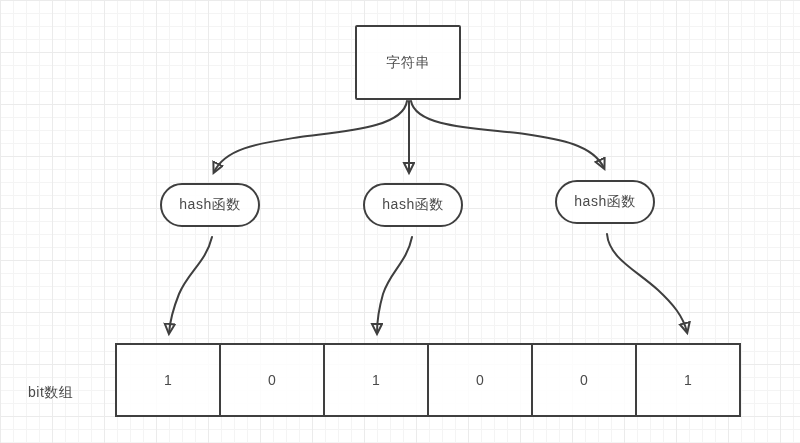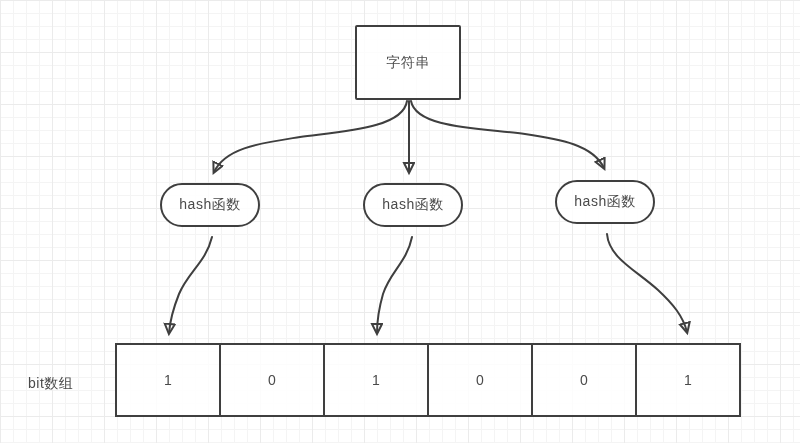--- a/index.html
+++ b/index.html
@@ -52,21 +52,21 @@
   }
   .hash-node {
     width: 100px; height: 44px;
     border-radius: 26px;
   }
   .hash-node-1 { left: 160px; top: 183px; }
   .hash-node-2 { left: 363px; top: 183px; }
   .hash-node-3 { left: 555px; top: 180px; }
   .bit-label {
     position: absolute;
-    left: 28px; top: 375px;
+    left: 28px; top: 384px;
     font-size: 14px;
     color: var(--color-text, #4a4a4a);
     letter-spacing: 0.5px;
   }
   .bit-array {
     position: absolute;
     left: 115px; top: 343px;
     width: 626px; height: 74px;
     box-sizing: border-box;
     border: 2px solid var(--color-stroke, #3f3f3f);

